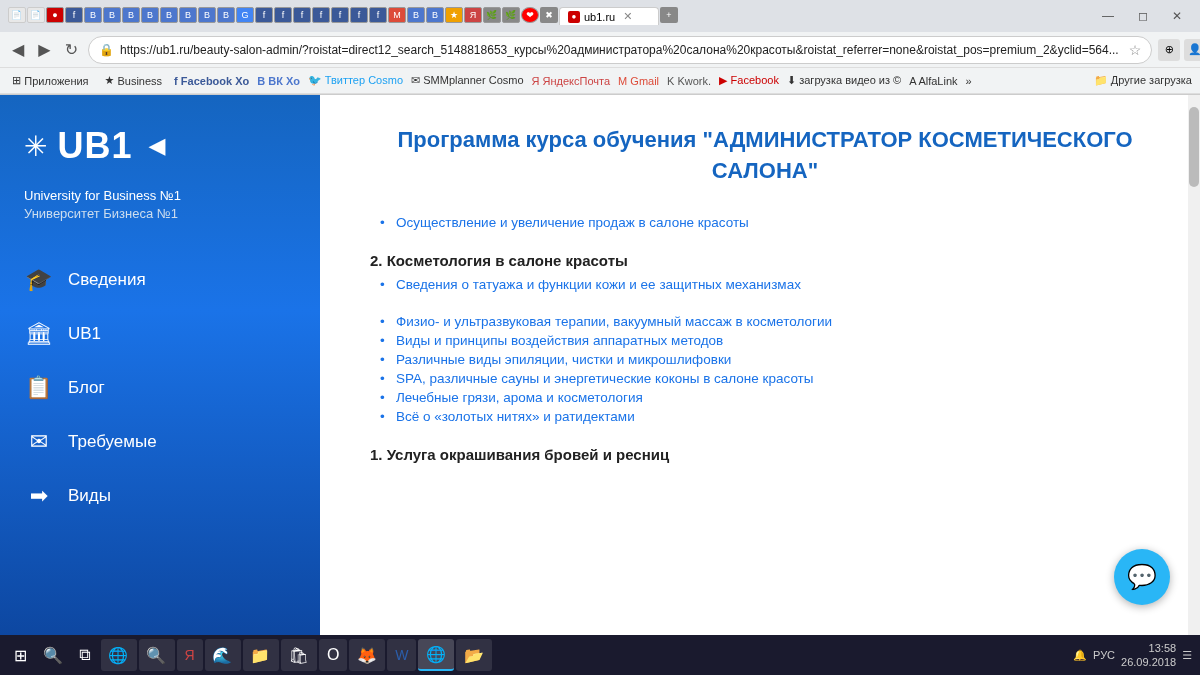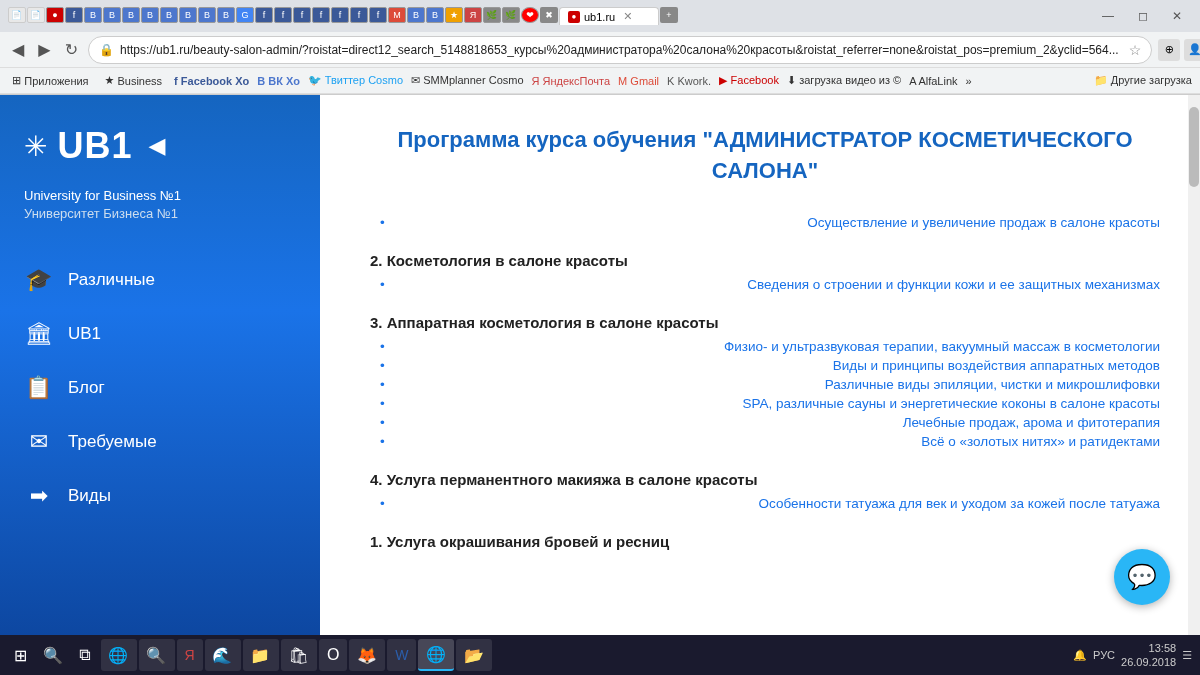--- a/index.html
+++ b/index.html
@@ -39,21 +39,21 @@
     .sidebar-icon { font-size: 22px; width: 30px; text-align: center; }
 
     
     .content-area { flex: 1; overflow-y: auto; padding: 30px 40px 30px 50px; background: #fff; position: relative; }
 
     .page-title { font-size: 22px; font-weight: bold; color: #1565c0; text-align: center; line-height: 1.4; margin-bottom: 28px; }
 
     .section { margin-bottom: 22px; }
     .section-heading { font-size: 15px; font-weight: bold; color: #222; margin-bottom: 8px; }
     .bullet-list { list-style: none; padding-left: 10px; }
-    .bullet-list li { font-size: 13.5px; color: #1a73e8; margin-bottom: 4px; padding-left: 16px; position: relative; text-align: right; }
+    .bullet-list li { font-size: 13.5px; color: #1a73e8; margin-bottom: 4px; padding-left: 16px; position: relative; }
     .bullet-list li::before { content: "•"; position: absolute; left: 0; color: #1a73e8; }
 
     .chat-btn { position: absolute; bottom: 30px; right: 30px; width: 56px; height: 56px; border-radius: 50%; background: #29b6f6; display: flex; align-items: center; justify-content: center; cursor: pointer; box-shadow: 0 2px 8px rgba(0,0,0,0.3); font-size: 24px; color: #fff; }
 
     
     .taskbar { background: #1a1a2e; height: 40px; display: flex; align-items: center; padding: 0 8px; flex-shrink: 0; gap: 4px; }
     .taskbar-btn { background: none; border: none; color: #fff; font-size: 16px; cursor: pointer; padding: 4px 6px; border-radius: 3px; }
     .taskbar-items { display: flex; gap: 2px; flex: 1; }
     .taskbar-item { background: rgba(255,255,255,0.1); border: none; color: #fff; font-size: 14px; cursor: pointer; padding: 4px 8px; border-radius: 3px; height: 32px; display: flex; align-items: center; }
     .taskbar-item.active { background: rgba(255,255,255,0.2); border-bottom: 2px solid #29b6f6; }
@@ -163,21 +163,21 @@
       <span class="logo-icon">✳</span>
       <span class="logo-text">UB1</span>
       <span style="font-size:22px;color:#fff;margin-left:6px;">◀</span>
     </div>
     <div class="university-name-en">University for Business №1</div>
     <div class="university-name-ru">Университет Бизнеса №1</div>
 
     <div class="sidebar-nav">
       <div class="sidebar-item">
         <span class="sidebar-icon">🎓</span>
-        <span>Различные</span>
+        <span>Сведения</span>
       </div>
       <div class="sidebar-item">
         <span class="sidebar-icon">🏛</span>
         <span>UB1</span>
       </div>
       <div class="sidebar-item">
         <span class="sidebar-icon">📋</span>
         <span>Блог</span>
       </div>
       <div class="sidebar-item">
@@ -197,42 +197,35 @@
 
     <div class="section">
       <ul class="bullet-list">
         <li>Осуществление и увеличение продаж в салоне красоты</li>
       </ul>
     </div>
 
     <div class="section">
       <div class="section-heading">2. Косметология в салоне красоты</div>
       <ul class="bullet-list">
-        <li>Сведения о строении и функции кожи и ее защитных механизмах</li>
+        <li>Сведения о татуажа и функции кожи и ее защитных механизмах</li>
       </ul>
     </div>
 
     <div class="section">
-      <div class="section-heading">3. Аппаратная косметология в салоне красоты</div>
       <ul class="bullet-list">
         <li>Физио- и ультразвуковая терапии, вакуумный массаж в косметологии</li>
         <li>Виды и принципы воздействия аппаратных методов</li>
         <li>Различные виды эпиляции, чистки и микрошлифовки</li>
         <li>SPA, различные сауны и энергетические коконы в салоне красоты</li>
-        <li>Лечебные продаж, арома и фитотерапия</li>
+        <li>Лечебные грязи, арома и косметология</li>
         <li>Всё о «золотых нитях» и ратидектами</li>
       </ul>
     </div>
 
-    <div class="section">
-      <div class="section-heading">4. Услуга перманентного макияжа в салоне красоты</div>
-      <ul class="bullet-list">
-        <li>Особенности татуажа для век и уходом за кожей после татуажа</li>
-      </ul>
-    </div>
 
     <div class="section">
       <div class="section-heading">1. Услуга окрашивания бровей и ресниц</div>
     </div>
 
     <div class="chat-btn">
       <span>💬</span>
     </div>
 
     <div style="position:absolute;right:0;top:0;bottom:0;width:12px;background:#f0f0f0;">

